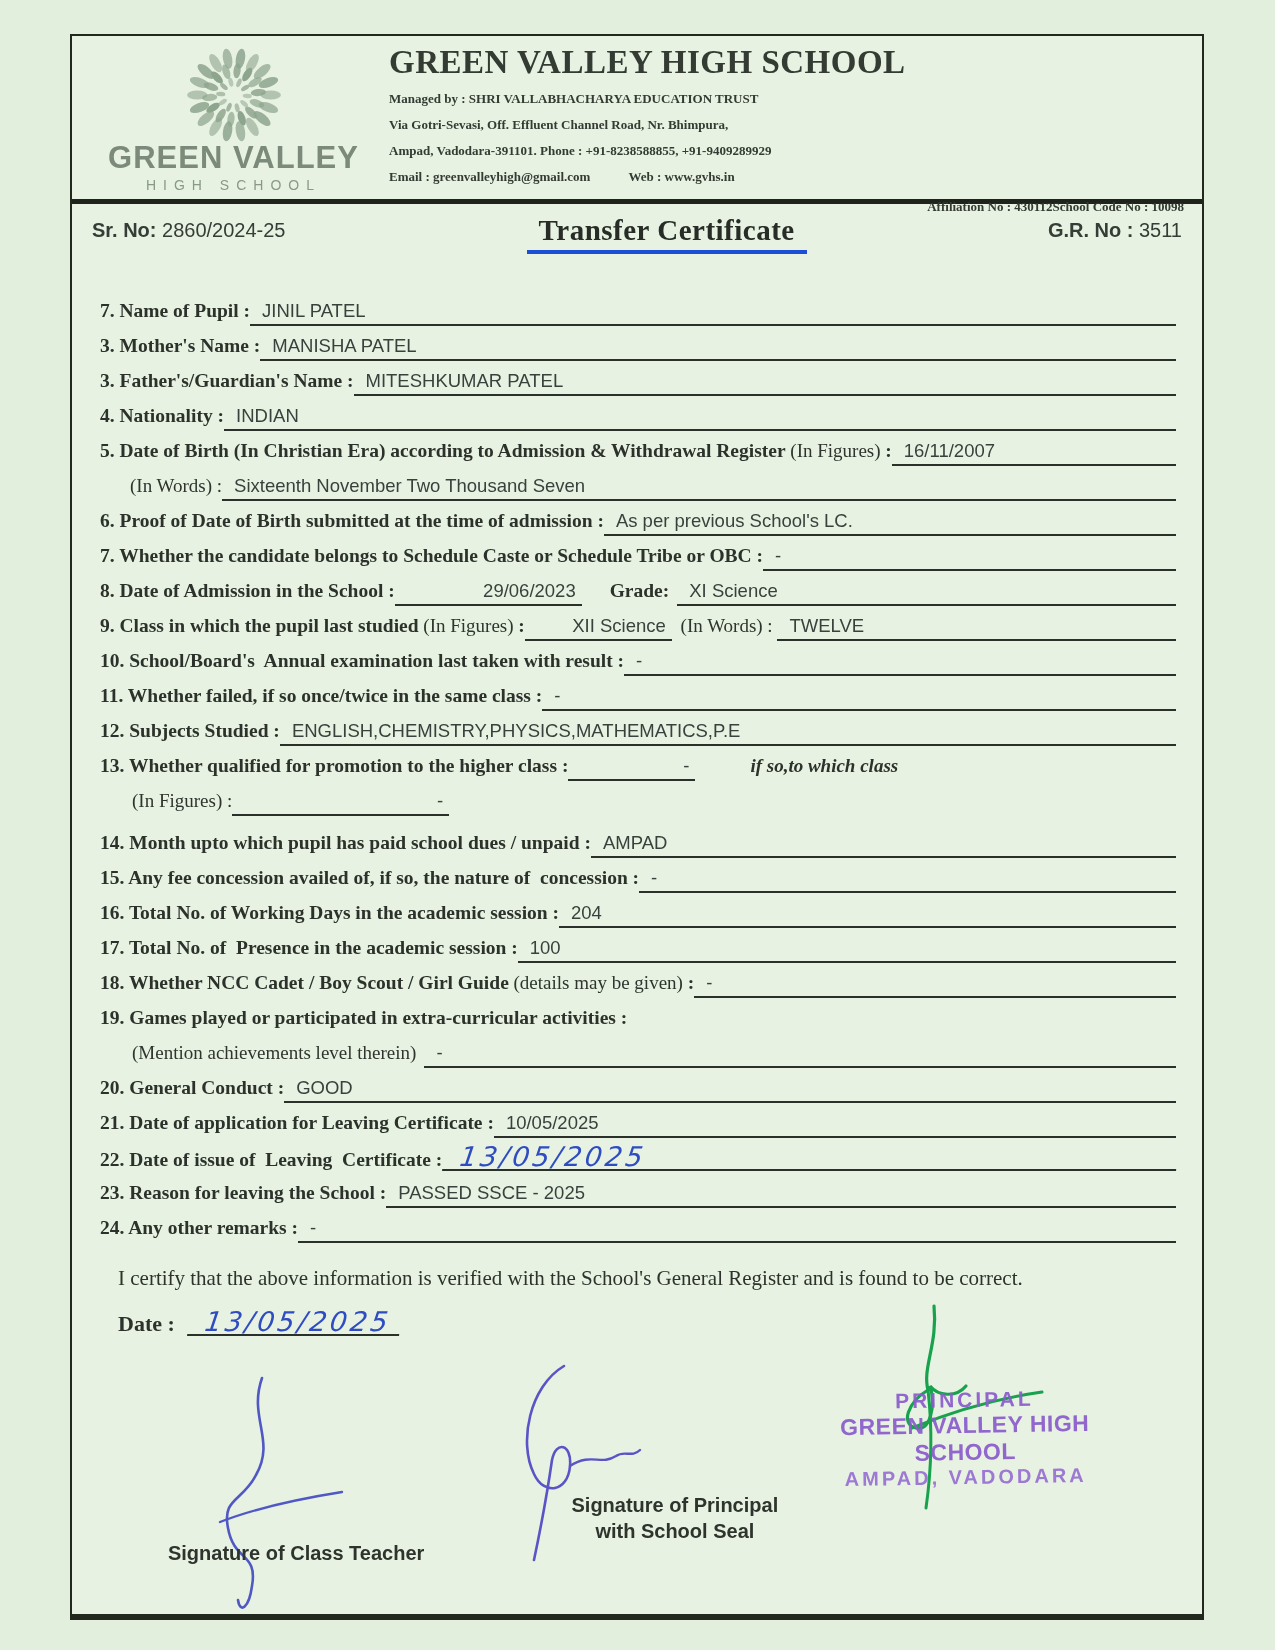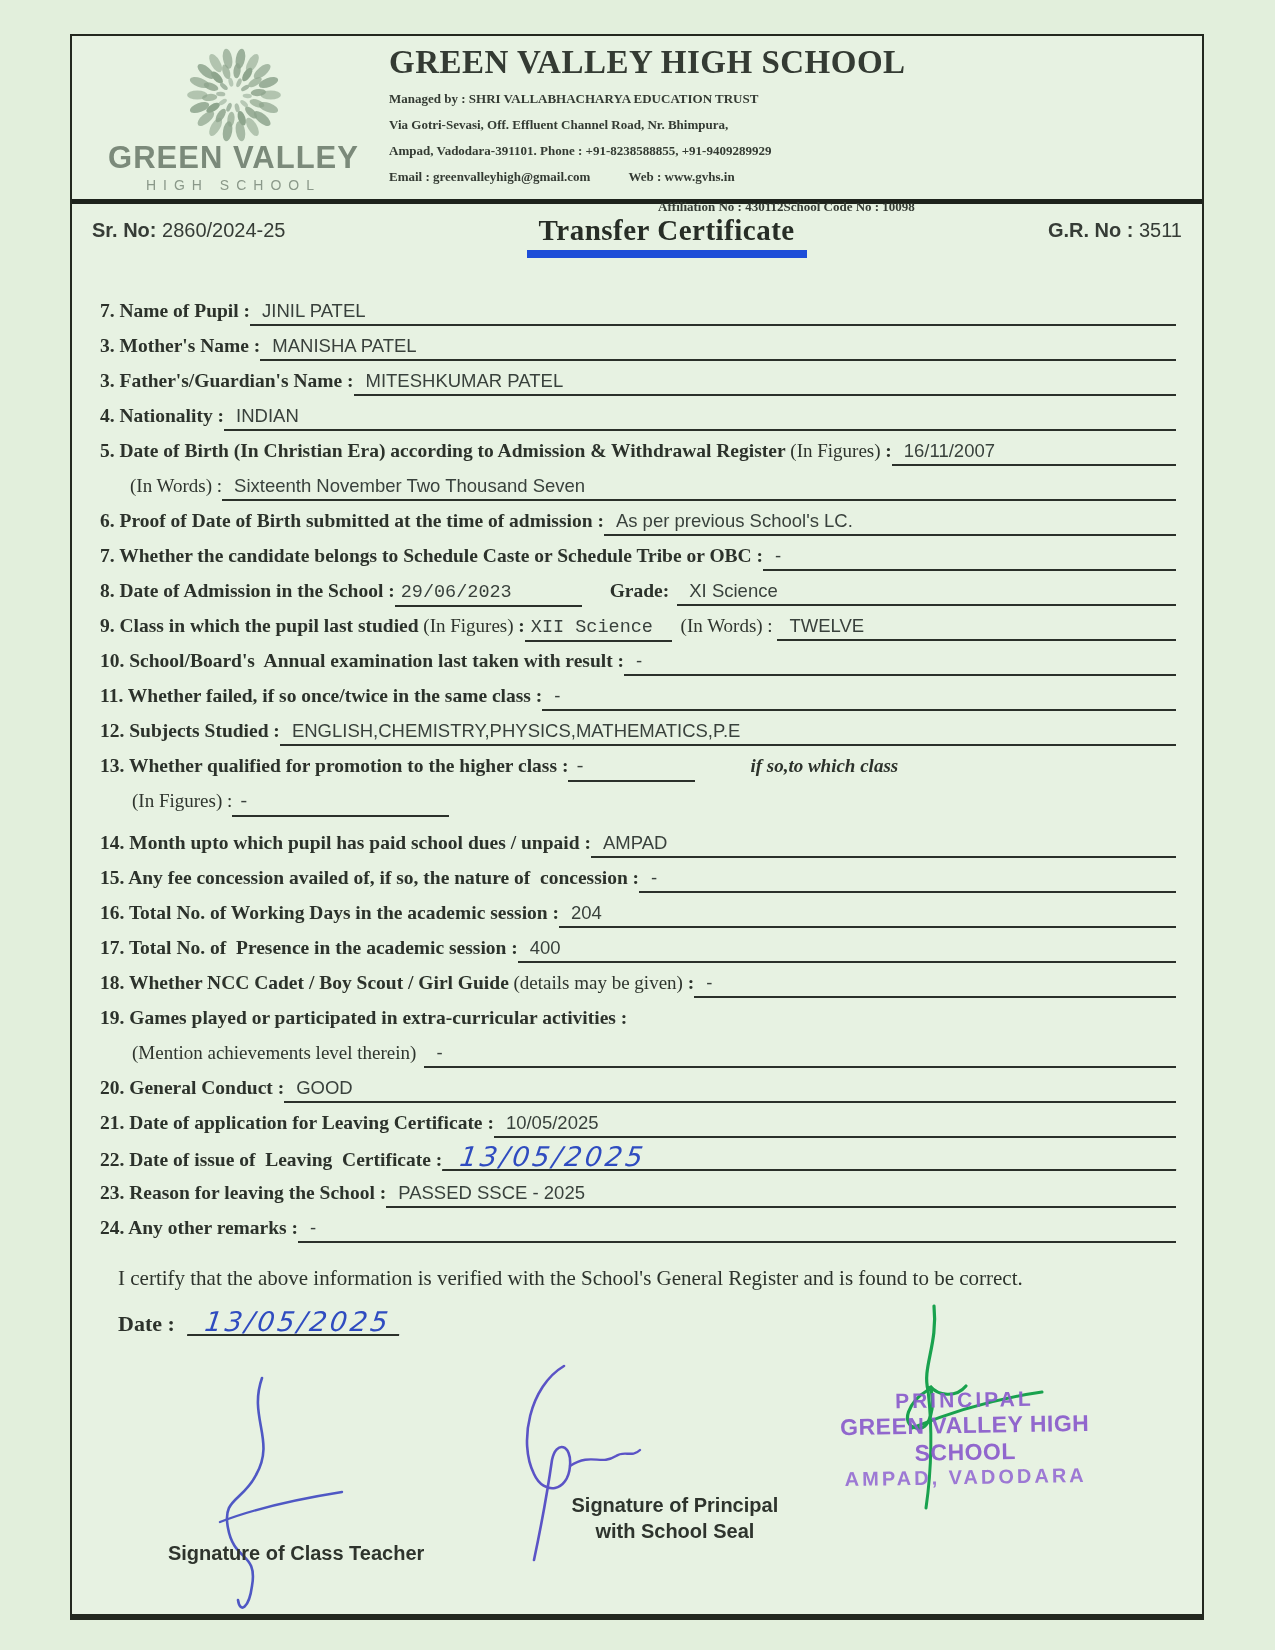--- a/index.html
+++ b/index.html
@@ -10,36 +10,36 @@
   
   .header{display:flex;padding:6px 14px 0 14px;height:168px;box-sizing:border-box;border-bottom:5px solid #1e231c;}
   .logo{width:295px;text-align:center;padding-top:2px;}
   .logo svg{width:102px;height:102px;display:block;margin:0 auto;}
   .logo-name{font-size:31px;font-weight:700;color:#7b8a7a;letter-spacing:1px;font-family:"Liberation Sans",sans-serif;margin-top:-6px;white-space:nowrap;}
   .logo-sub{font-size:14px;letter-spacing:7px;color:#8a9889;font-family:"Liberation Sans",sans-serif;margin-top:1px;}
   .head-text{flex:1;padding-left:8px;color:#343b33;}
   .school-name{font-size:33px;font-weight:700;letter-spacing:.5px;margin:2px 0 5px;}
   .head-line{font-size:13px;font-weight:700;line-height:26px;white-space:nowrap;}
   .email-line .web{margin-left:38px;}
-  .affil-line{display:flex;justify-content:center;margin-top:4px;padding-right:4px;}
+  .affil-line{display:flex;justify-content:flex-end;margin-top:4px;padding-right:4px;}
 
   
   .title-bar{display:flex;align-items:flex-start;justify-content:space-between;padding:10px 20px 0;height:52px;box-sizing:border-box;}
   .srno,.grno{font-family:"Liberation Sans",sans-serif;font-size:20px;color:#363c36;padding-top:5px;}
   .srno .b,.grno .b{font-weight:700;}
-  .doc-title{font-size:29px;font-weight:700;border-bottom:8px solid #1d4ed8;padding:0 12px 3px;letter-spacing:.5px;color:#272d26;text-align:right;}
+  .doc-title{font-size:29px;font-weight:700;border-bottom:4px solid #1d4ed8;padding:0 12px 3px;letter-spacing:.5px;color:#272d26;text-align:right;}
 
   
   .fields{padding:44px 26px 0 28px;}
   .frow{display:flex;align-items:baseline;height:22px;margin-bottom:13px;white-space:nowrap;}
   .p-label{font-weight:700;font-size:19.5px;color:#2c322b;white-space:pre;}
   .p-plain{font-weight:400;font-size:19px;color:#2f352e;white-space:pre;}
   .p-italic{font-weight:700;font-style:italic;font-size:19px;color:#2c322b;}
   .p-value{font-family:"Liberation Sans",sans-serif;font-size:18.5px;color:#39413c;border-bottom:2px solid #2b312a;padding:0 6px 2px 12px;min-width:36px;}
-  .p-value.fixed{text-align:left;padding-left:6px;flex:none;font-family:Liberation Mono, monospace;}
+  .p-value.fixed{text-align:right;padding-left:6px;flex:none;}
   .p-hand{font-family:"DejaVu Sans",sans-serif;font-style:italic;font-size:27px;line-height:20px;letter-spacing:3px;color:#2f4cc0;border-bottom:2px solid #2b312a;padding:0 6px 2px 16px;transform:skewX(-8deg);transform-origin:left bottom;}
 
   .certify{font-size:21px;color:#2d332c;padding:14px 20px 0 46px;}
   .date-row{display:flex;align-items:baseline;padding:20px 0 0 46px;}
   .date-label{font-size:22px;font-weight:700;color:#2c322b;}
   .date-hand{margin-left:12px;min-width:190px;}
 
   
   .stamp{position:absolute;left:728px;top:1352px;width:330px;text-align:center;color:#8a5ccc;font-family:"Liberation Sans",sans-serif;font-weight:700;transform:rotate(-1deg);opacity:.92;}
   .stamp-l1{font-size:21px;letter-spacing:3px;}
@@ -214,21 +214,21 @@
         <div class="frow">
           <span class="p-label">15. Any fee concession availed of, if so, the nature of  concession :</span>
           <span class="p-value" style="flex: 1 1 auto;">-</span>
         </div>
         <div class="frow">
           <span class="p-label">16. Total No. of Working Days in the academic session :</span>
           <span class="p-value" style="flex: 1 1 auto;">204</span>
         </div>
         <div class="frow">
           <span class="p-label">17. Total No. of  Presence in the academic session :</span>
-          <span class="p-value" style="flex: 1 1 auto;">400</span>
+          <span class="p-value" style="flex: 1 1 auto;">100</span>
         </div>
         <div class="frow">
           <span class="p-label">18. Whether NCC Cadet / Boy Scout / Girl Guide</span>
           <span class="p-plain"> (details may be given) </span>
           <span class="p-label">:</span>
           <span class="p-value" style="flex: 1 1 auto;">-</span>
         </div>
         <div class="frow">
           <span class="p-label">19. Games played or participated in extra-curricular activities :</span>
         </div>

